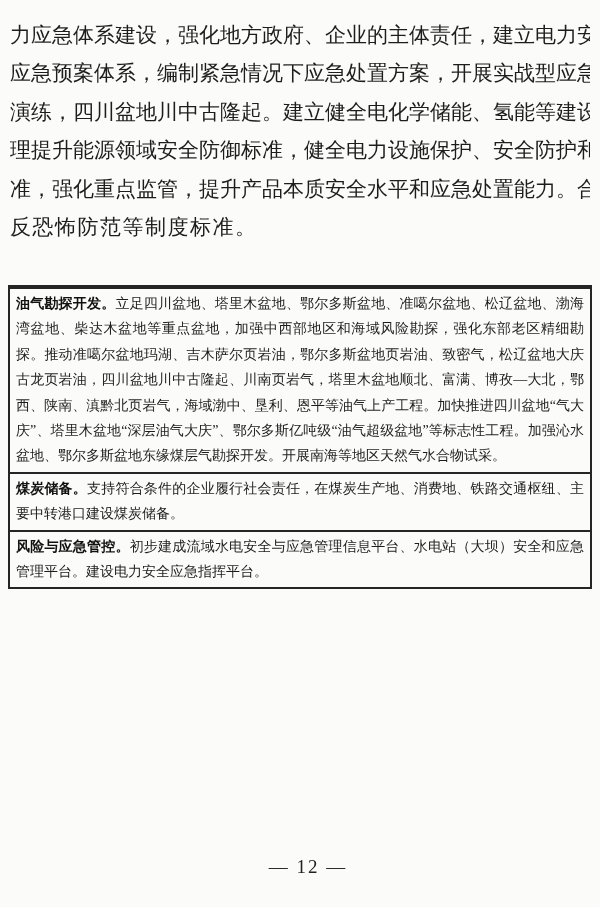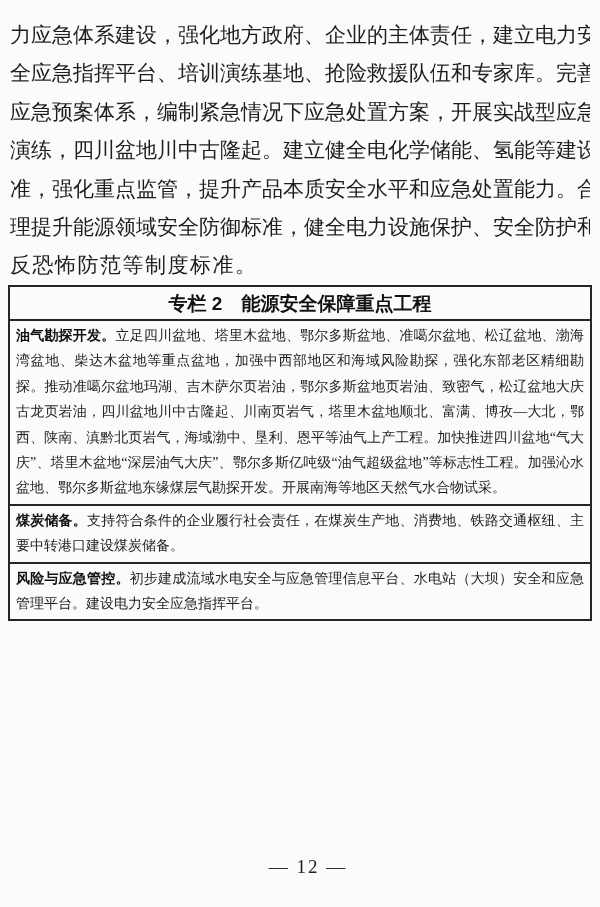--- a/index.html
+++ b/index.html
@@ -78,30 +78,28 @@
     color: #222;
   }
 </style>
 </head>
 <body>
 
 <div class="page">
 
   <div class="para">
     <div class="pline">力应急体系建设，强化地方政府、企业的主体责任，建立电力安</div>
-    <div class="pline">全应急指挥平台、培训演练基地、抢险救援队伍和专家库。完善</div>
     <div class="pline">应急预案体系，编制紧急情况下应急处置方案，开展实战型应急</div>
     <div class="pline">演练，四川盆地川中古隆起。建立健全电化学储能、氢能等建设标</div>
+    <div class="pline">理提升能源领域安全防御标准，健全电力设施保护、安全防护和</div>
     <div class="pline">准，强化重点监管，提升产品本质安全水平和应急处置能力。合</div>
-    <div class="pline">理提升能源领域安全防御标准，健全电力设施保护、安全防护和</div>
     <div class="pline last">反恐怖防范等制度标准。</div>
   </div>
 
   <div class="box">
-    <div class="box-title">专栏 2　能源安全保障重点工程</div>
 
     <div class="box-row">
       <span class="sec-head">油气勘探开发。</span><span class="sec-body">立足四川盆地、塔里木盆地、鄂尔多斯盆地、准噶尔盆地、松辽盆地、渤海湾盆地、柴达木盆地等重点盆地，加强中西部地区和海域风险勘探，强化东部老区精细勘探。推动准噶尔盆地玛湖、吉木萨尔页岩油，鄂尔多斯盆地页岩油、致密气，松辽盆地大庆古龙页岩油，四川盆地川中古隆起、川南页岩气，塔里木盆地顺北、富满、博孜—大北，鄂西、陕南、滇黔北页岩气，海域渤中、垦利、恩平等油气上产工程。加快推进四川盆地“气大庆”、塔里木盆地“深层油气大庆”、鄂尔多斯亿吨级“油气超级盆地”等标志性工程。加强沁水盆地、鄂尔多斯盆地东缘煤层气勘探开发。开展南海等地区天然气水合物试采。</span>
     </div>
 
 
     <div class="box-row">
       <span class="sec-head">煤炭储备。</span><span class="sec-body">支持符合条件的企业履行社会责任，在煤炭生产地、消费地、铁路交通枢纽、主要中转港口建设煤炭储备。</span>
     </div>
 

